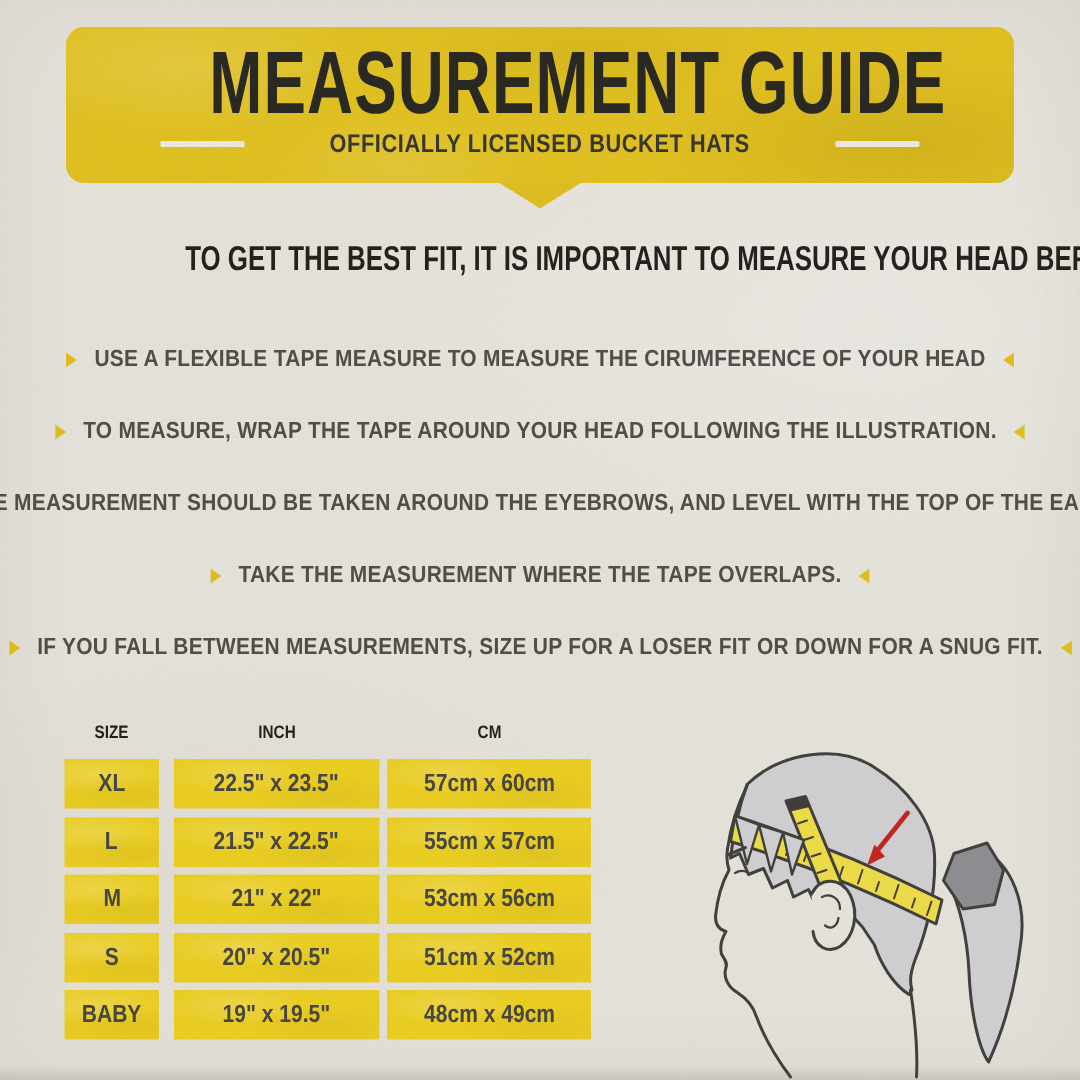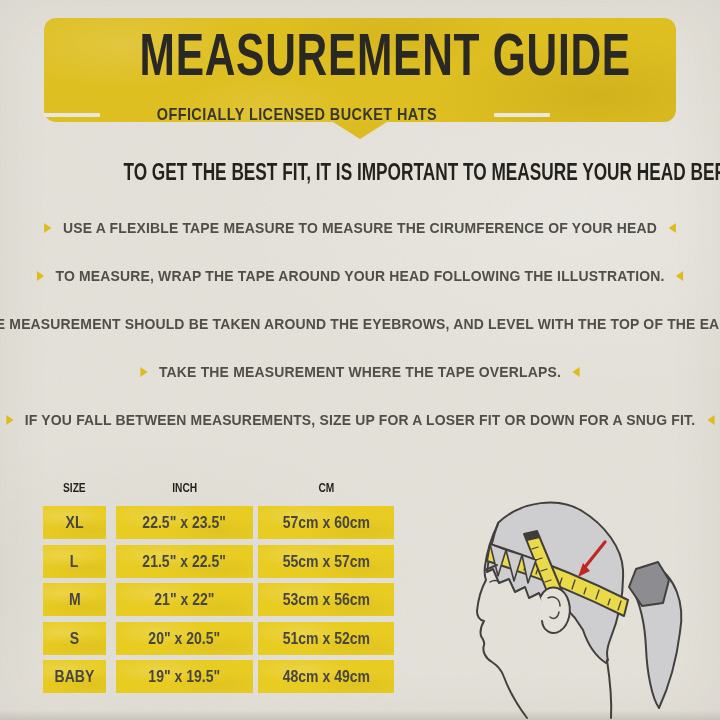--- a/index.html
+++ b/index.html
@@ -30,34 +30,34 @@
   .banner-tail{
     position:absolute;left:50%;top:104px;transform:translateX(-50%);
     width:0;height:0;border-left:27px solid transparent;border-right:27px solid transparent;
     border-top:17px solid #e2c120;
   }
   .banner .title{
     margin:6px 0 0 0;font-size:59px;line-height:62px;font-weight:bold;
     color:#26251f;letter-spacing:1px;
   }
   .subtitle-row{
-    display:flex;align-items:center;justify-content:flex-start;gap:32px;margin-top:19px;
+    display:flex;align-items:center;justify-content:center;gap:32px;margin-top:0;
   }
   .dash{width:56px;height:4px;background:#f1eee6;border-radius:1px;}
   .subtitle{font-size:17px;font-weight:bold;color:#35342d;letter-spacing:0.5px;}
 
   
   .headline{
     position:absolute;left:0;top:158px;width:720px;margin:0;text-align:center;
     font-size:23px;line-height:28px;font-weight:bold;color:#1f1e19;
   }
   .headline .cond{transform:scaleX(0.75);}
 
   
-  .bullets{position:absolute;left:0;top:204px;width:720px;margin:0;padding:0;list-style:none;text-align:center;}
+  .bullets{position:absolute;left:0;top:216px;width:720px;margin:0;padding:0;list-style:none;text-align:center;}
   .bullet{
     height:48px;display:flex;align-items:center;justify-content:center;gap:13px;
     transform:scaleX(0.90);transform-origin:center;
   }
   .bullet-text{font-size:15.5px;font-weight:bold;color:#4e4d47;letter-spacing:0.2px;white-space:nowrap;}
   .tri{width:0;height:0;display:inline-block;}
   .tri-right{border-top:5px solid transparent;border-bottom:5px solid transparent;border-left:8px solid #e4c11a;}
   .tri-left{border-top:5px solid transparent;border-bottom:5px solid transparent;border-right:8px solid #e4c11a;}
 
   

